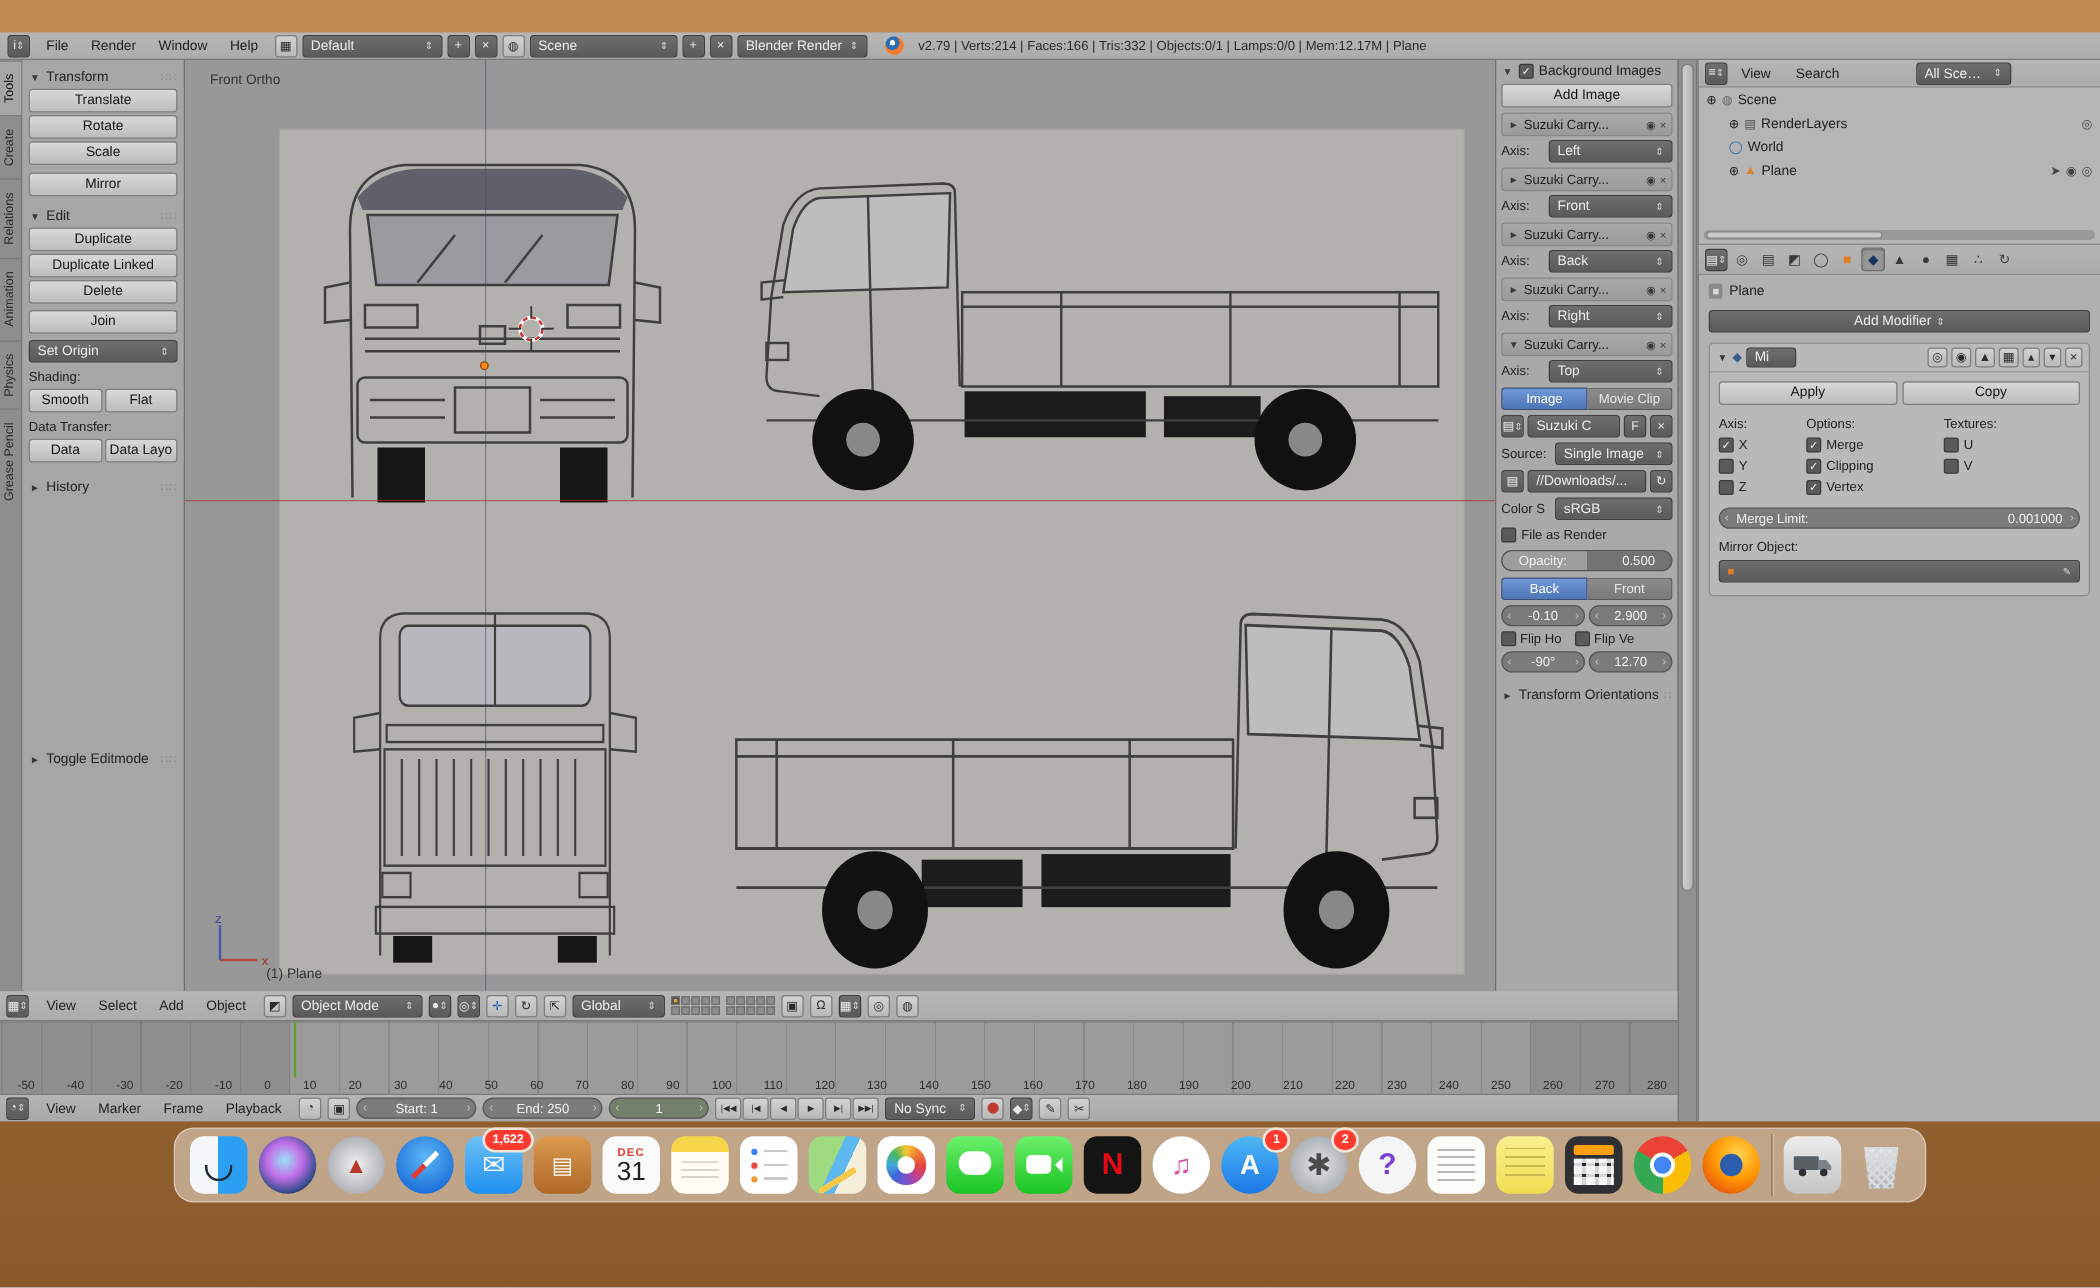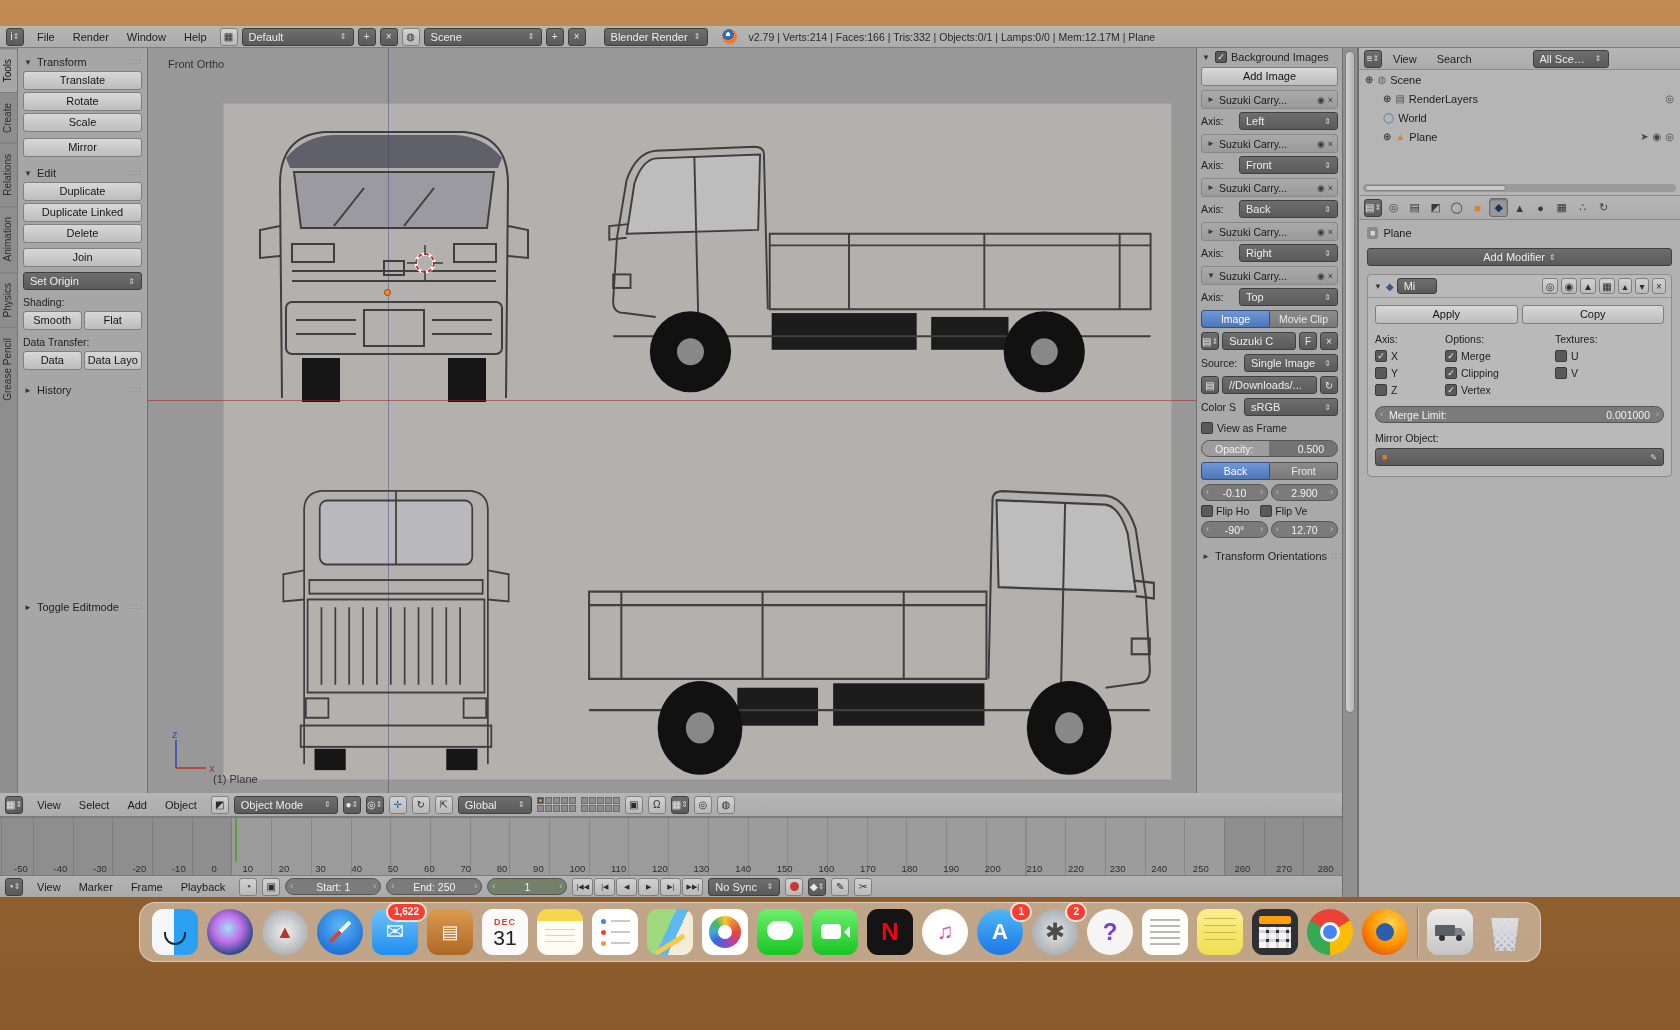--- a/index.html
+++ b/index.html
@@ -197,21 +197,21 @@
         </div>
       <span class="ibtn dark">+</span>
       <span class="ibtn dark">×</span>
       <span class="ibtn">◍</span>
       <div class="dd" style="width:118px;">
           <span class="ddtxt">Scene</span>
           <span class="darr">⇕</span>
         </div>
       <span class="ibtn dark">+</span>
       <span class="ibtn dark">×</span>
-      <div class="dd" style="width:104px;margin-left:14px;">
+      <div class="dd" style="width:104px;">
           <span class="ddtxt">Blender Render</span>
           <span class="darr">⇕</span>
         </div>
       <span class="blogo"></span>
       <span class="stats">v2.79 | Verts:214 | Faces:166 | Tris:332 | Objects:0/1 | Lamps:0/0 | Mem:12.17M | Plane</span>
     </div>
 
     <div class="region tabstrip">
       <span class="vtab active">Tools</span>
       <span class="vtab">Create</span>
@@ -475,21 +475,21 @@
         </div>
         <div class="nrow">
           <span class="lbl" style="width:40px;">Color S</span>
           <div class="dd" style="flex:1;">
               <span class="ddtxt">sRGB</span>
               <span class="darr">⇕</span>
             </div>
         </div>
         <div class="cbrow" style="margin-top:6px;">
           <span class="cb"></span>
-          <span class="cbl">View as Frame</span>
+          <span class="cbl">File as Render</span>
         </div>
         <div class="numf spread slider" style="margin-top:6px;">
           <span>Opacity:</span>
             <span>0.500</span>
         </div>
         <div class="seg" style="margin-top:5px;">
           <div class="blue">Back</div>
           <div>Front</div>
         </div>
         <div class="nrow">

